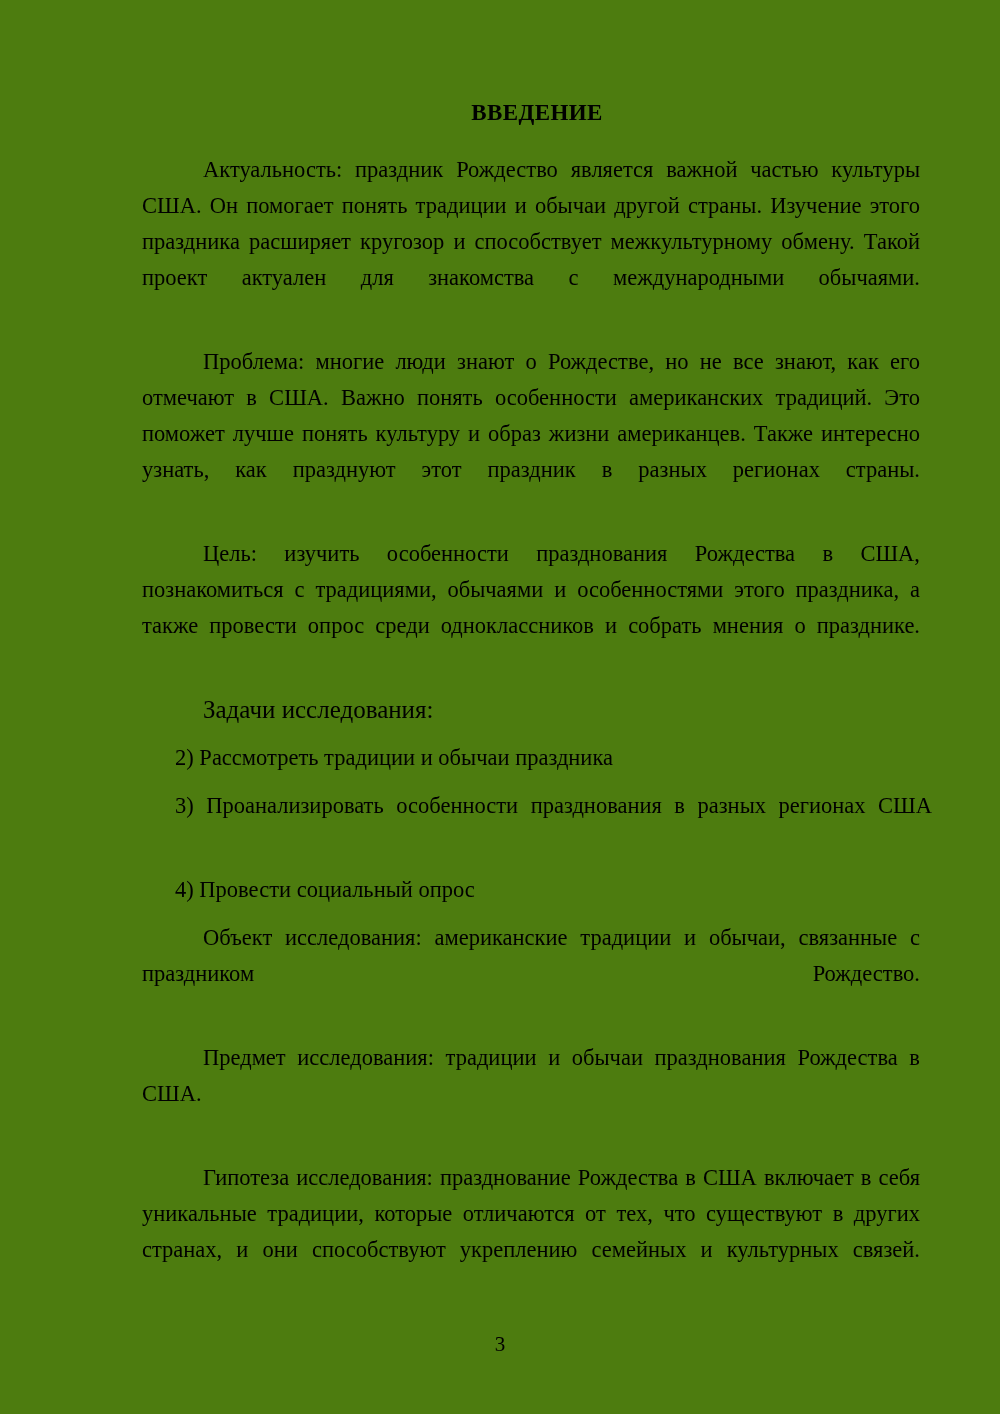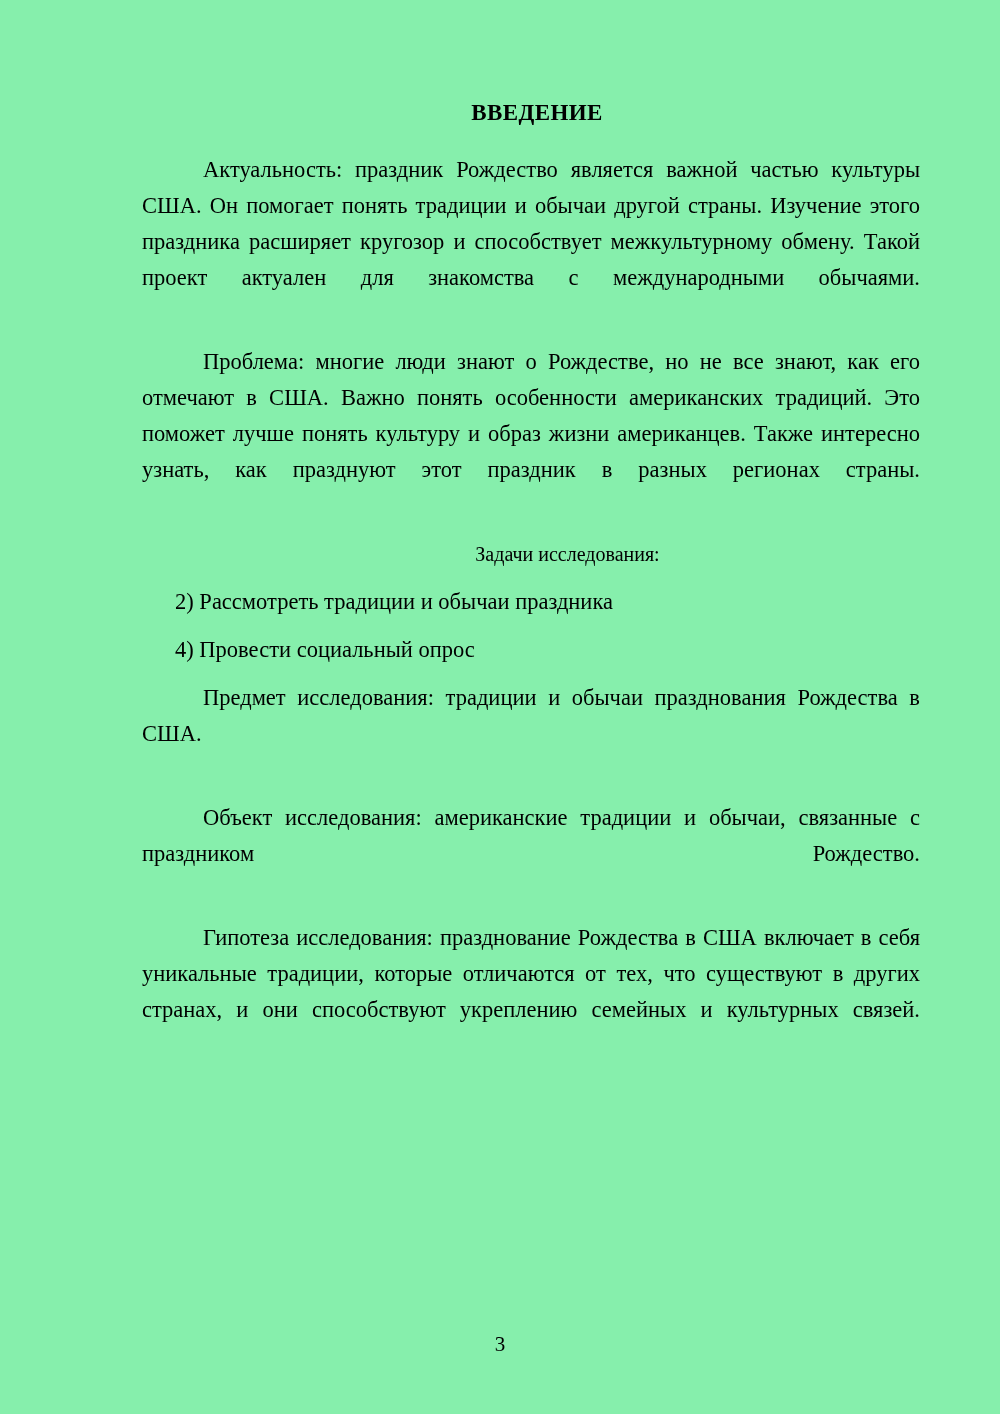--- a/index.html
+++ b/index.html
@@ -7,21 +7,21 @@
     margin: 0;
     padding: 0;
     background: #ffffff;
   }
 
   .page {
     position: relative;
     width: 1000px;
     height: 1414px;
     margin: 0 auto;
-    background: #86efac;
+    background: #4d7c0f;
     box-sizing: border-box;
     overflow: hidden;
     font-family: "Liberation Serif", "DejaVu Serif", serif;
     color: #000000;
   }
 
   .content {
     position: absolute;
     left: 142px;
     top: 96px;
@@ -48,23 +48,23 @@
   }
 
   
   .para::after {
     content: "";
     display: inline-block;
     width: 100%;
   }
 
   .label-para {
-    font-size: 20px;
+    font-size: 25px;
     line-height: 36px;
-    text-align: center;
+    text-align: left;
     text-indent: 61px;
     margin: 0 0 12px 0;
   }
 
   .task-item {
     font-size: 22.5px;
     line-height: 36px;
     text-align: justify;
     text-justify: inter-word;
     text-indent: 33px;
@@ -103,33 +103,35 @@
 <div class="page">
 
   <div class="content">
 
     <h1 class="doc-heading">ВВЕДЕНИЕ</h1>
 
     <p class="para">Актуальность: праздник Рождество является важной частью культуры США. Он помогает понять традиции и обычаи другой страны. Изучение этого праздника расширяет кругозор и способствует межкультурному обмену. Такой проект актуален для знакомства с международными обычаями.</p>
 
     <p class="para">Проблема: многие люди знают о Рождестве, но не все знают, как его отмечают в США. Важно понять особенности американских традиций. Это поможет лучше понять культуру и образ жизни американцев. Также интересно узнать, как празднуют этот праздник в разных регионах страны.</p>
 
+    <p class="para">Цель: изучить особенности празднования Рождества в США, познакомиться с традициями, обычаями и особенностями этого праздника, а также провести опрос среди одноклассников и собрать мнения о празднике.</p>
 
     <p class="label-para">Задачи исследования:</p>
 
 
     <p class="task-item short">2) Рассмотреть традиции и обычаи праздника</p>
 
+    <p class="task-item">3) Проанализировать особенности празднования в разных регионах США</p>
 
     <p class="task-item short">4) Провести социальный опрос</p>
 
 
+    <p class="para">Объект исследования: американские традиции и обычаи, связанные с праздником Рождество.</p>
+
     <p class="para">Предмет исследования: традиции и обычаи празднования Рождества в США.</p>
-
-    <p class="para">Объект исследования: американские традиции и обычаи, связанные с праздником Рождество.</p>
 
     <p class="para">Гипотеза исследования: празднование Рождества в США включает в себя уникальные традиции, которые отличаются от тех, что существуют в других странах, и они способствуют укреплению семейных и культурных связей.</p>
 
   </div>
 
   <div class="page-number">3</div>
 
 </div>
 
 </body></html>

